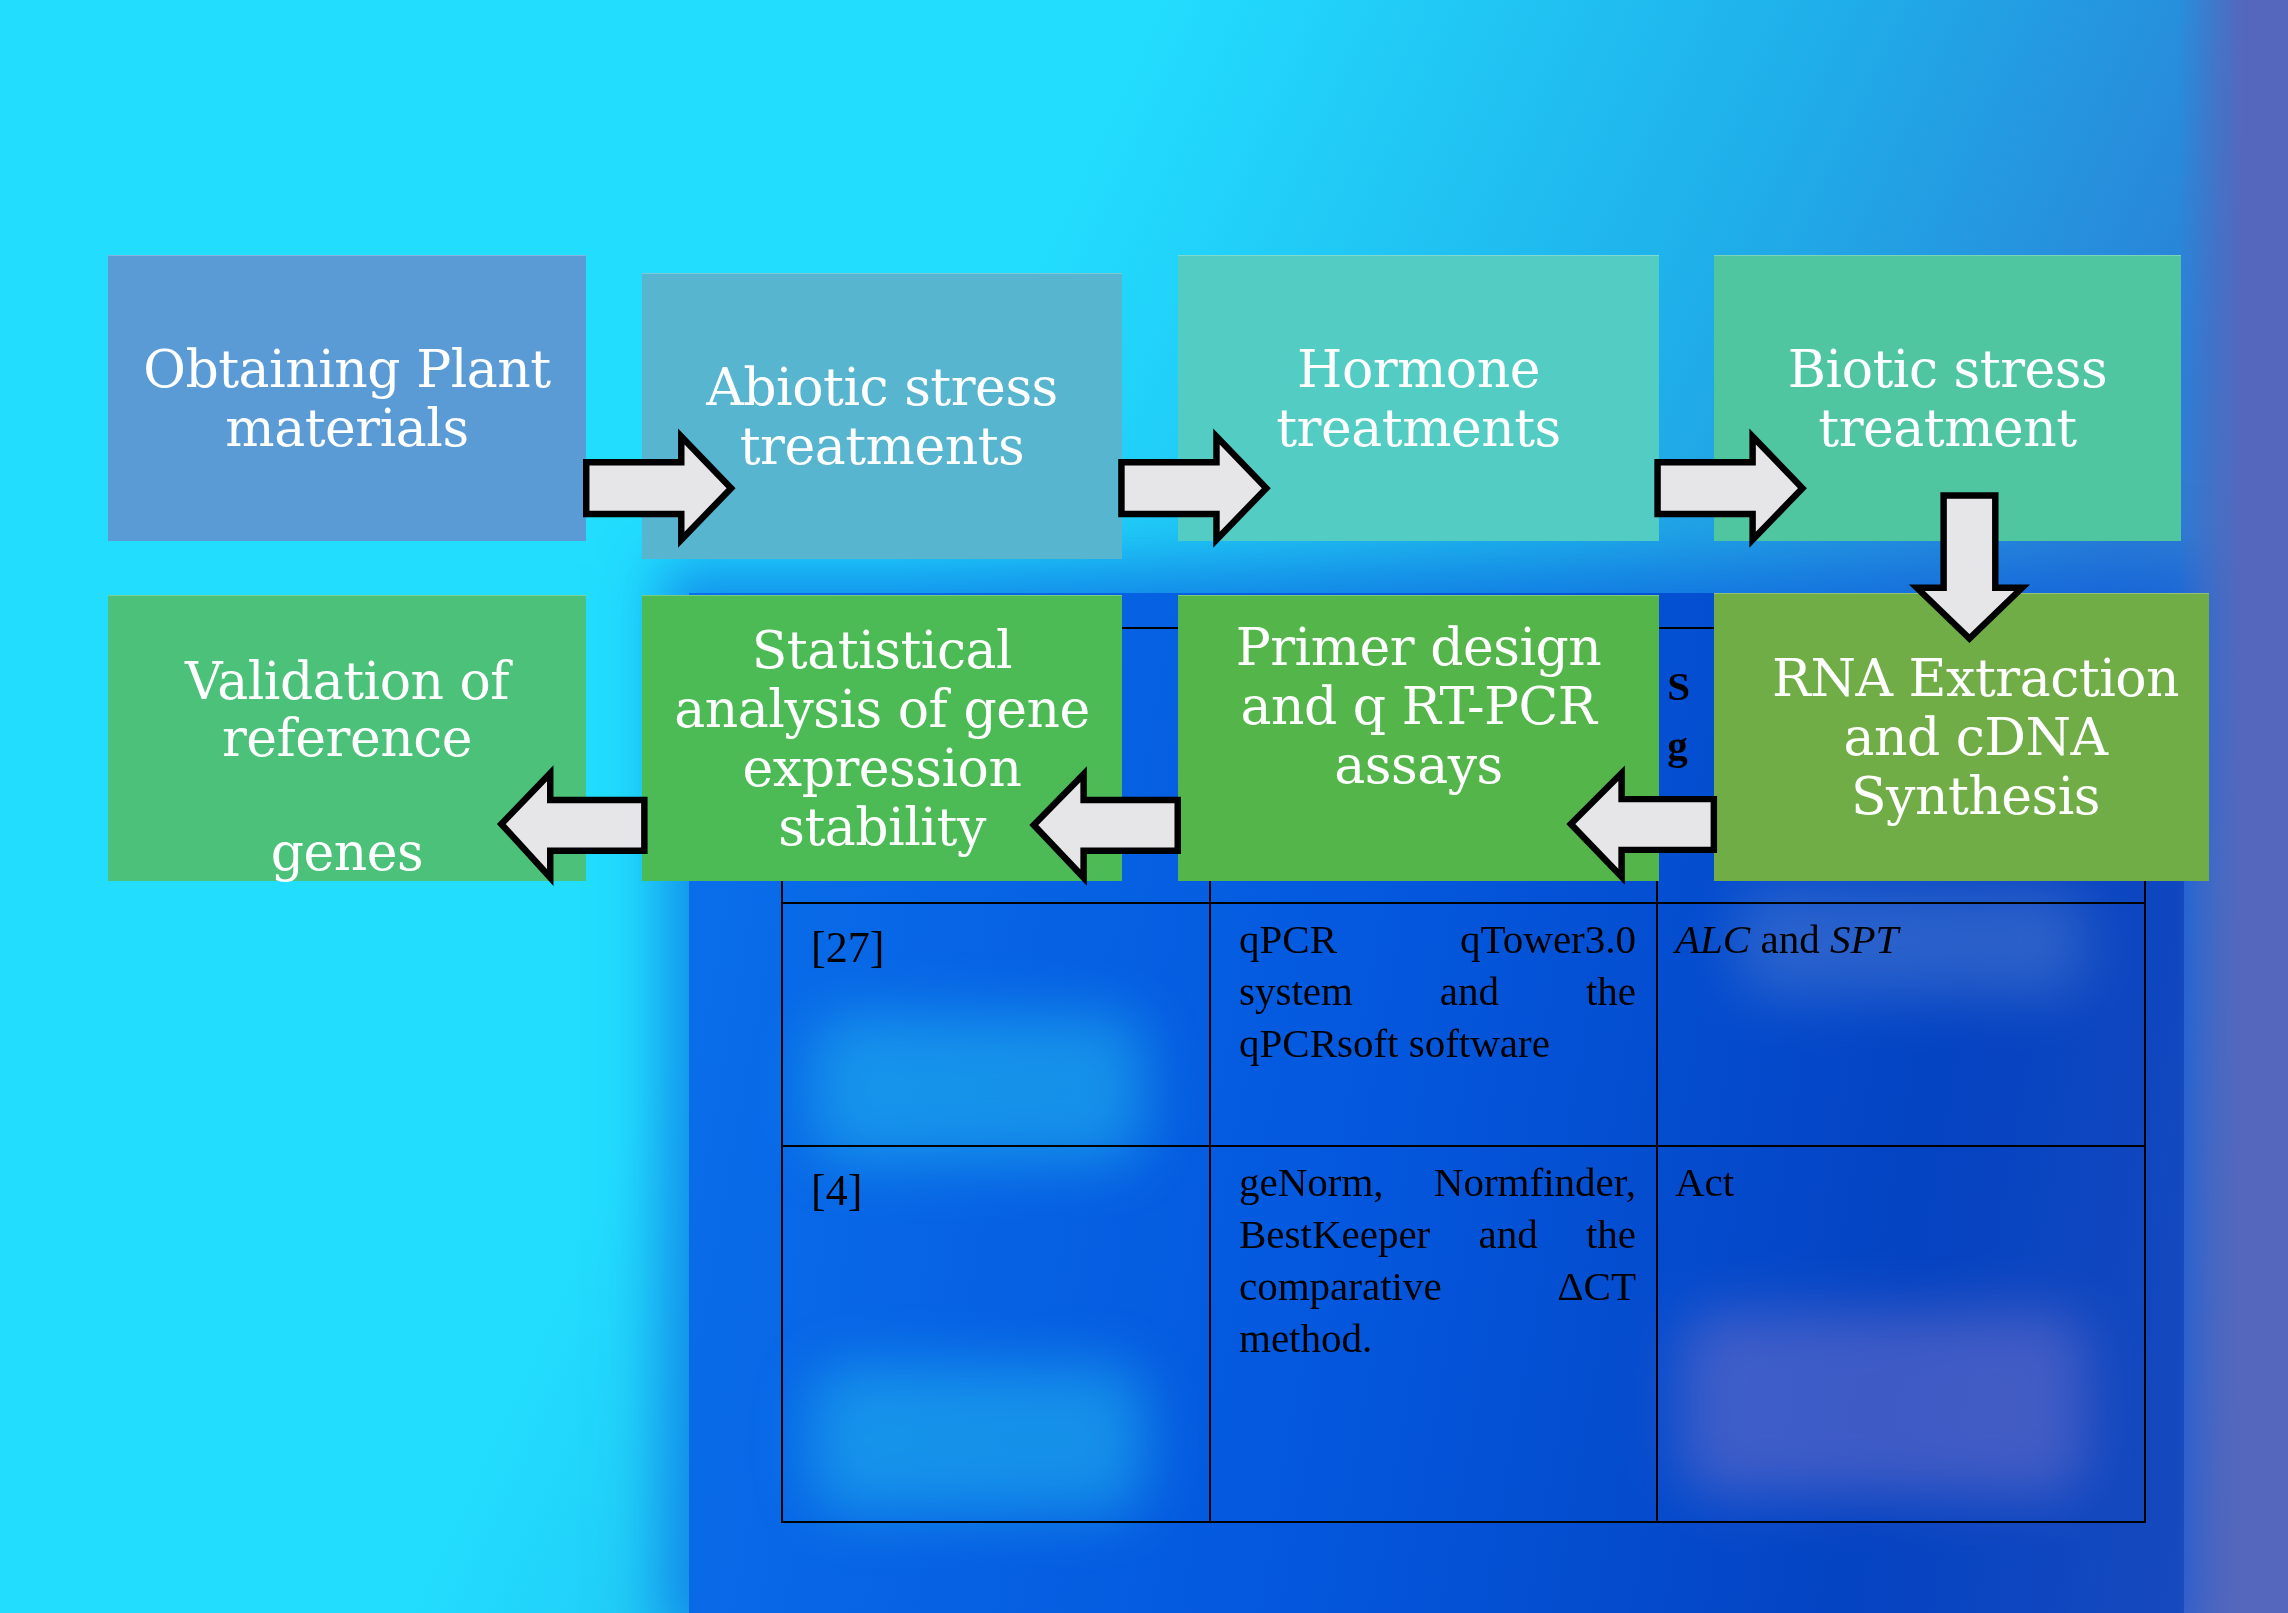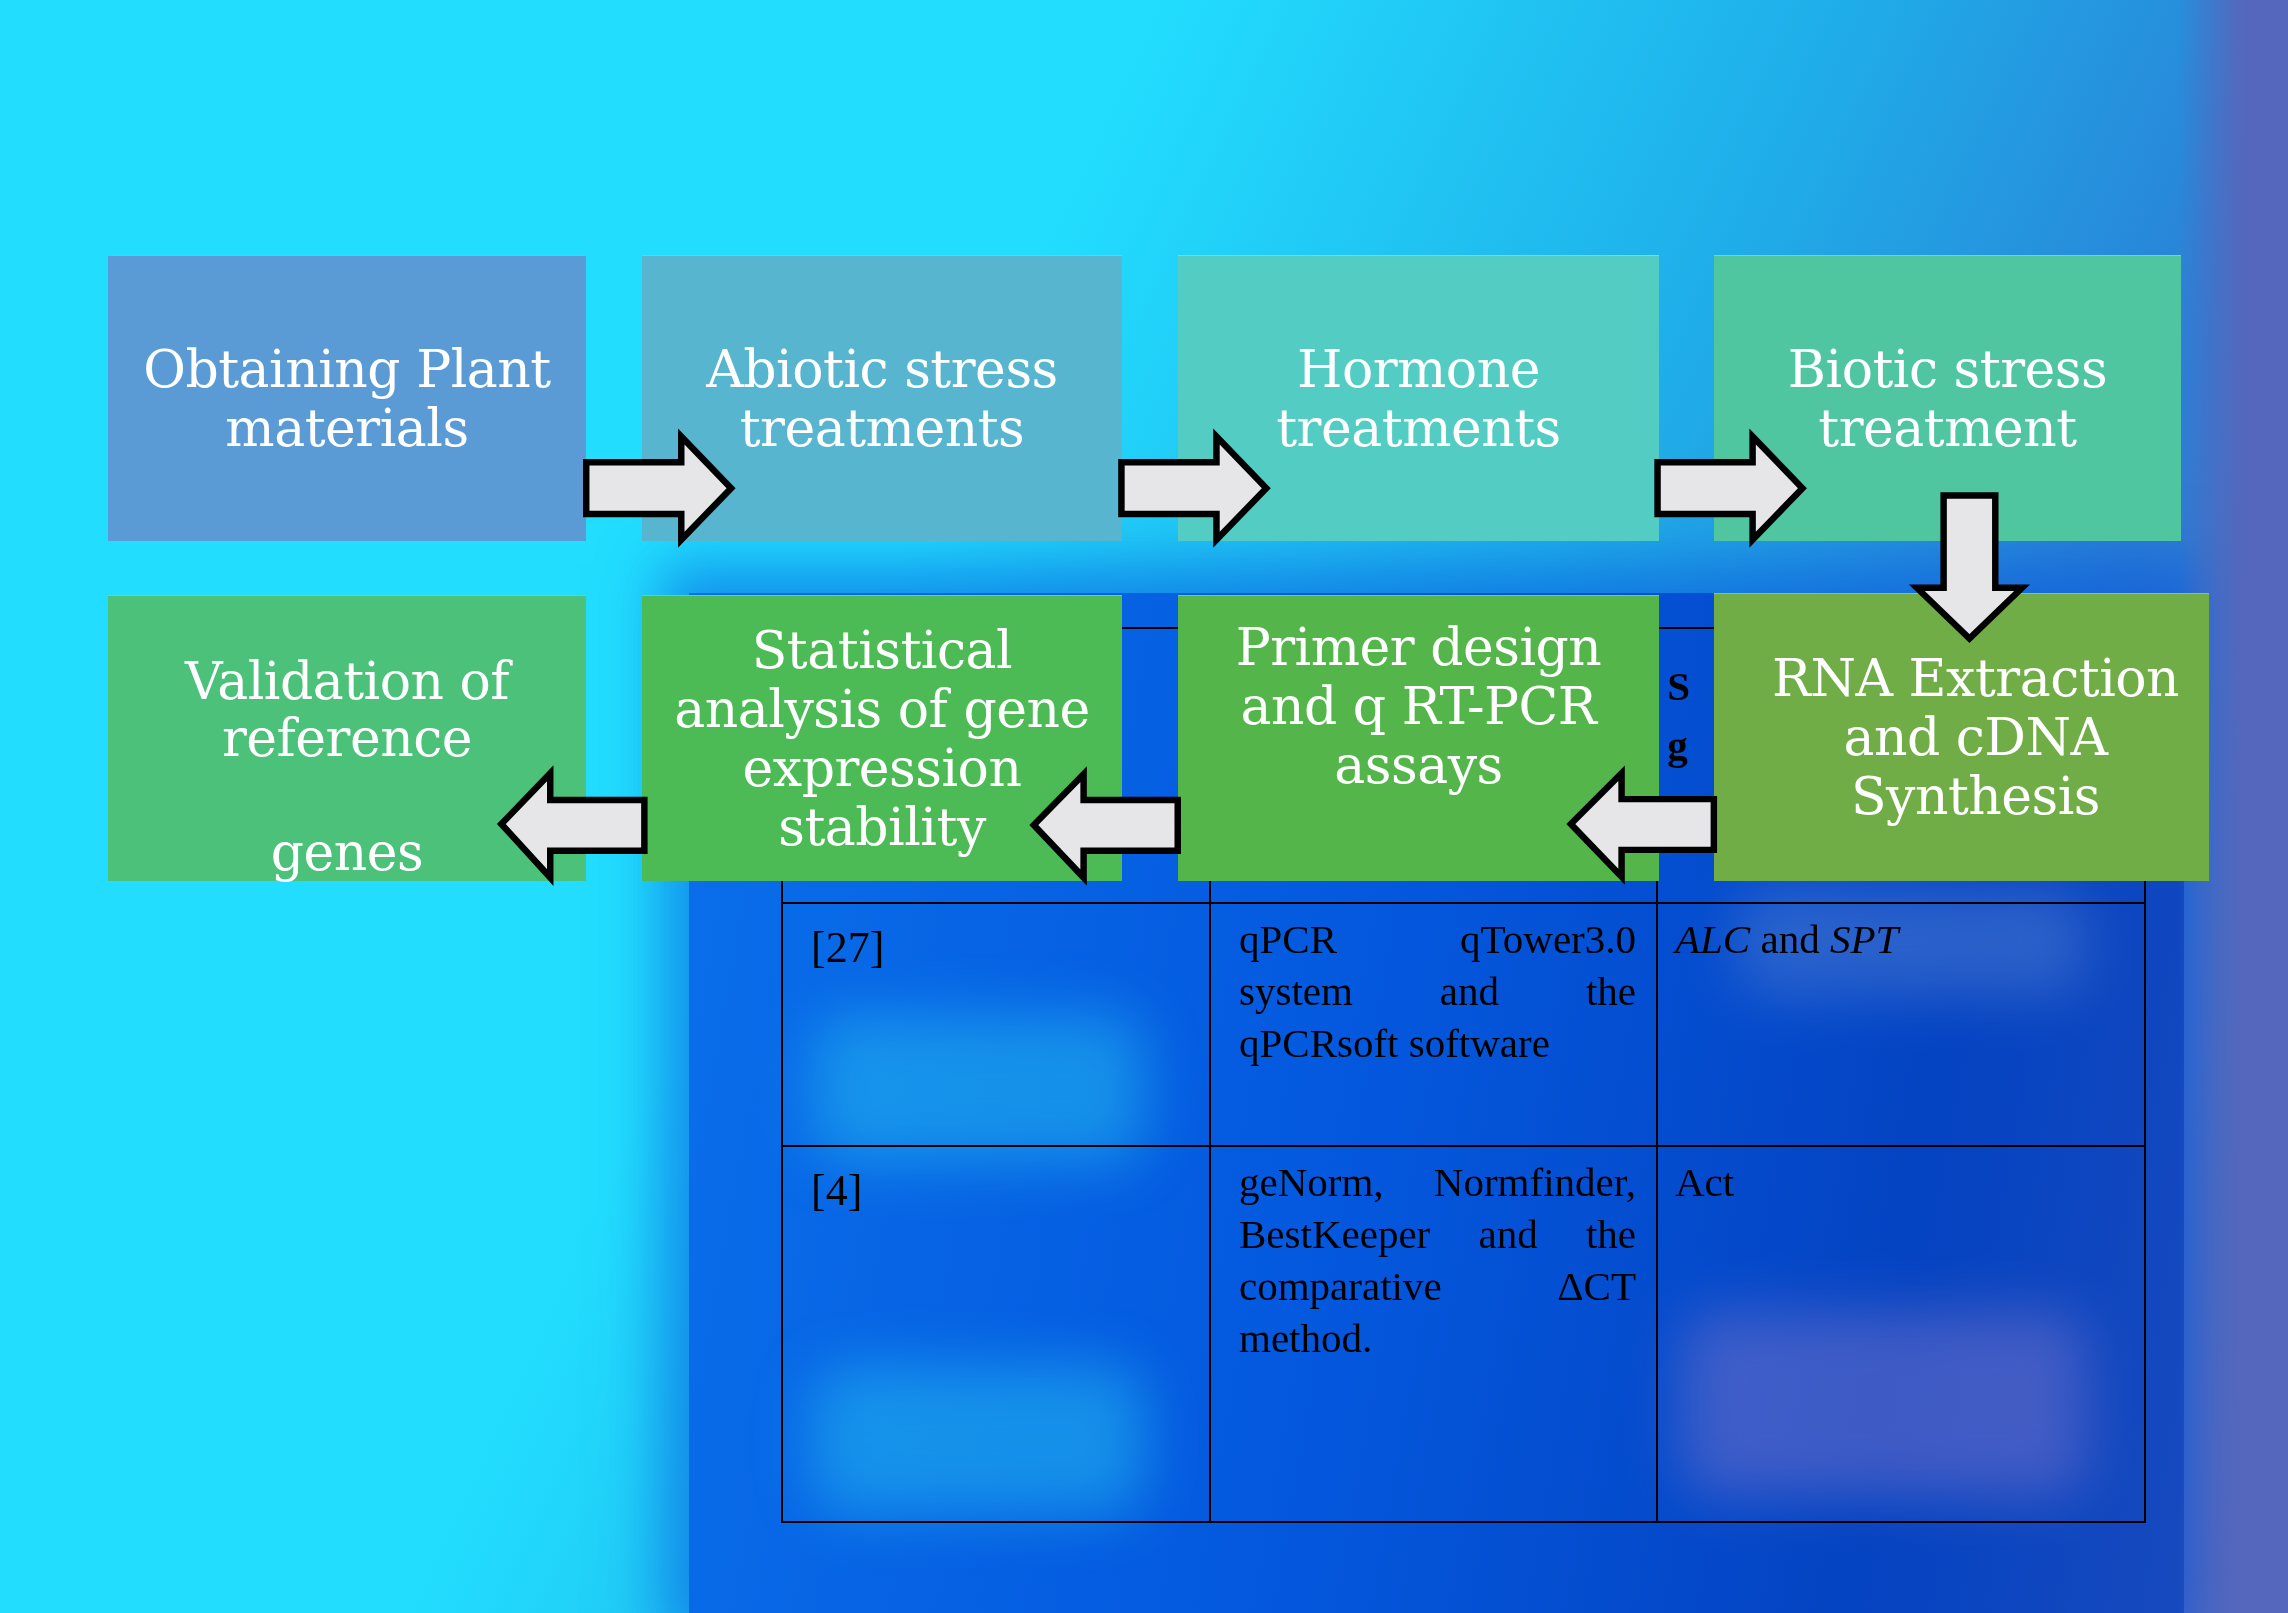--- a/index.html
+++ b/index.html
@@ -74,21 +74,21 @@
   </tr>
 </tbody>
   </table>
 
 <div class="panel-fade"></div>
 
 <div class="box" style="left: 108px; top: 255px; width: 478px; height: 285px; background: rgb(91, 155, 213);">
   <span>Obtaining Plant
 materials</span>
 </div>
-<div class="box" style="left: 642px; top: 255px; width: 480px; height: 285px; background: rgb(87, 181, 207);">
+<div class="box" style="left: 642px; top: 273px; width: 480px; height: 285px; background: rgb(87, 181, 207);">
   <span>Abiotic stress
 treatments</span>
 </div>
 <div class="box" style="left: 1178px; top: 255px; width: 481px; height: 285px; background: rgb(83, 204, 196);">
   <span>Hormone
 treatments</span>
 </div>
 <div class="box" style="left: 1714px; top: 255px; width: 467px; height: 285px; background: rgb(79, 198, 159);">
   <span>Biotic stress
 treatment</span>

